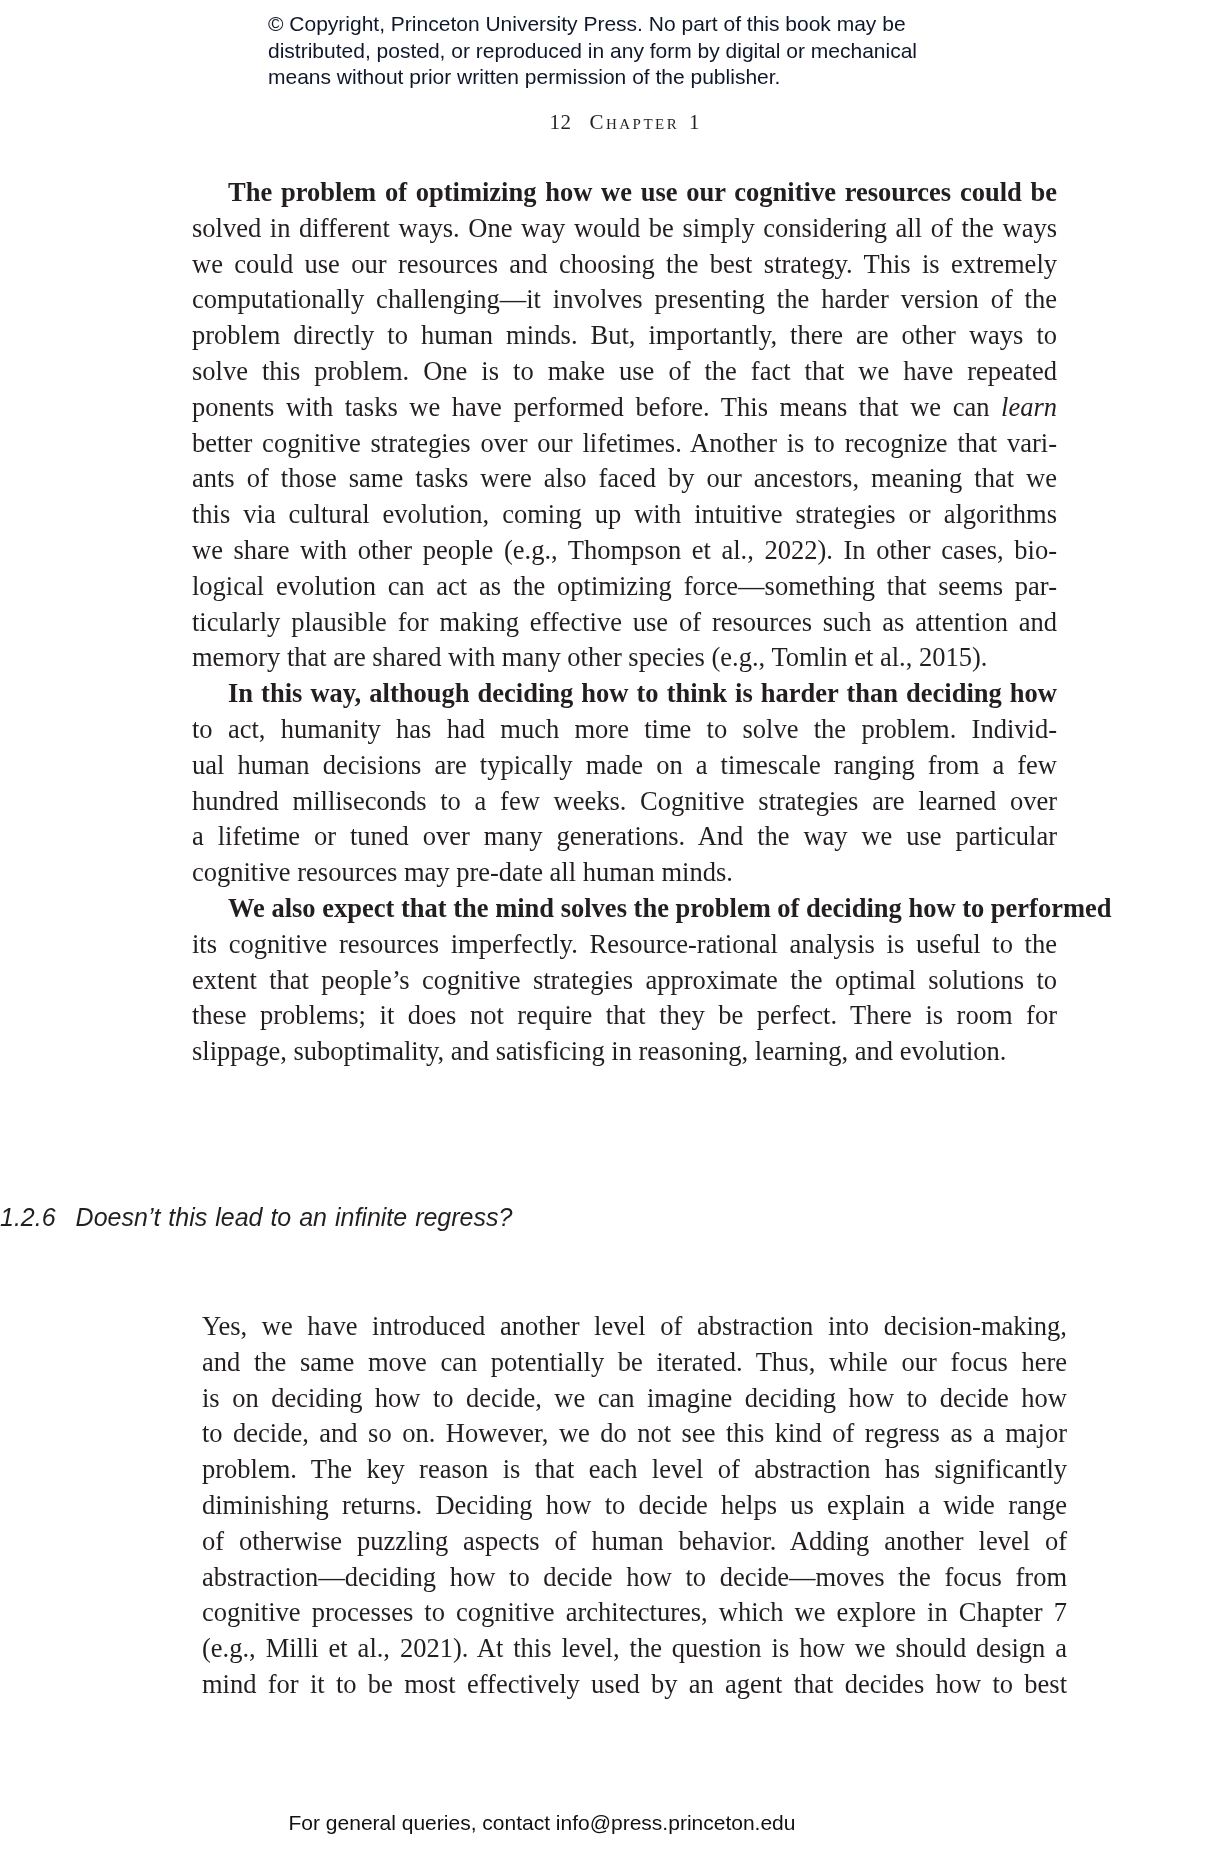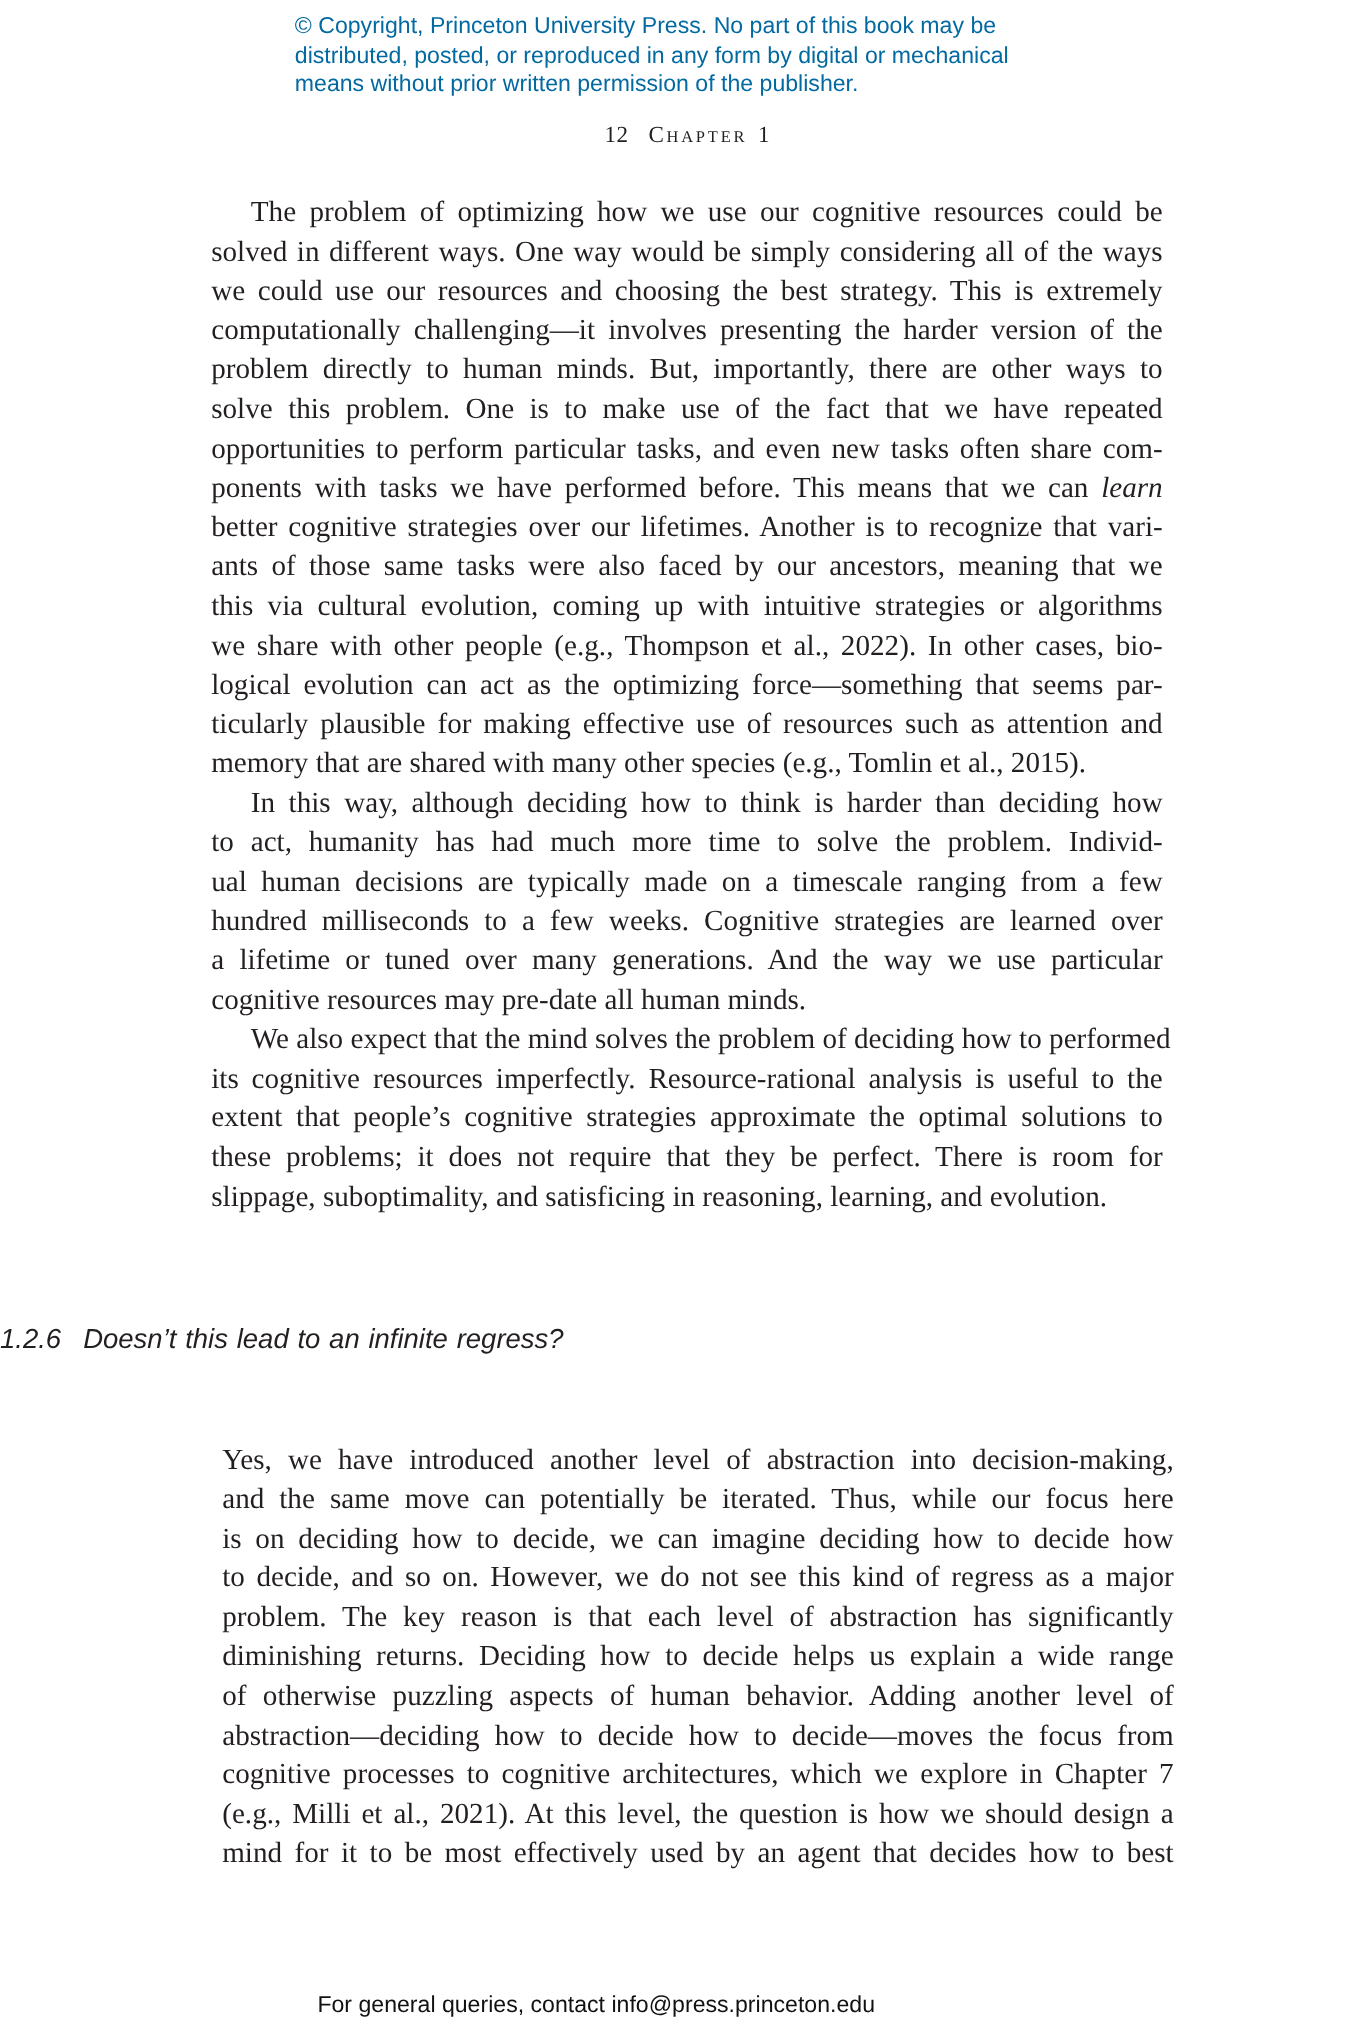--- a/index.html
+++ b/index.html
@@ -1,37 +1,37 @@
 <!DOCTYPE html>
 <html><head>
 <meta charset="utf-8">
 <style>
   html, body { margin: 0; padding: 0; background: #ffffff; }
   body { width: 1225px; height: 1850px; position: relative; overflow: hidden; color: #231f20; }
   .notice {
     position: absolute; left: 268px; top: 11px; width: 720px;
-    font-family: "Liberation Sans", sans-serif; font-size: 21px; line-height: 26.5px; color: #0369a1;
+    font-family: "Liberation Sans", sans-serif; font-size: 21px; line-height: 26.5px; color: #0f172a;
   }
   .notice .nl { display: block; white-space: nowrap; }
   .running-head {
     position: absolute; left: 12px; width: 1225px; top: 110px; text-align: center;
     font-family: "Liberation Serif", serif; font-size: 21px; letter-spacing: 0.5px; color: #231f20;
   }
   .running-head .pg { margin-right: 18px; }
   .running-head .ch { font-variant: small-caps; letter-spacing: 2.5px; font-size: 21px; }
   .running-head .ch .cn { letter-spacing: 0; margin-left: 2px; }
   .text-block {
     position: absolute; left: 192px; width: 865px;
     font-family: "Liberation Serif", serif; font-size: 26.5px; color: #231f20;
   }
   .line {
     display: block; height: 35.8px; line-height: 35.8px; white-space: nowrap;
     text-align: justify; text-align-last: justify; transform-origin: left center;
   }
-  .line.indent { padding-left: 36px; }
+  .line.indent { padding-left: 36px; font-weight: bold; }
   .line.last { text-align: left; text-align-last: left; }
   .line i { font-style: italic; }
   .block-1 { top: 175px; }
   .block-2 { top: 1309px; margin-left: 10px; }
   .section-heading {
     position: absolute; left: 0; width: 1225px; top: 1203px; text-align: left;
     font-family: "Liberation Sans", sans-serif; font-style: italic; font-size: 25px; color: #231f20;
     word-spacing: 1px;
   }
   .section-heading .num { margin-right: 20px; }
@@ -53,21 +53,20 @@
   <span class="pg">12</span><span class="ch"><span>Chapter</span> <span class="cn">1</span></span>
 </div>
 
 <div class="text-block block-1">
     <span class="line indent">The problem of optimizing how we use our cognitive resources could be</span>
     <span class="line">solved in different ways. One way would be simply considering all of the ways</span>
     <span class="line">we could use our resources and choosing the best strategy. This is extremely</span>
     <span class="line">computationally challenging—it involves presenting the harder version of the</span>
     <span class="line">problem directly to human minds. But, importantly, there are other ways to</span>
     <span class="line">solve this problem. One is to make use of the fact that we have repeated</span>
-    <span class="line">opportunities to perform particular tasks, and even new tasks often share com-</span>
     <span class="line">ponents with tasks we have performed before. This means that we can <i>learn</i></span>
     <span class="line">better cognitive strategies over our lifetimes. Another is to recognize that vari-</span>
     <span class="line">ants of those same tasks were also faced by our ancestors, meaning that we</span>
     <span class="line">this via cultural evolution, coming up with intuitive strategies or algorithms</span>
     <span class="line">we share with other people (e.g., Thompson et al., 2022). In other cases, bio-</span>
     <span class="line">logical evolution can act as the optimizing force—something that seems par-</span>
     <span class="line">ticularly plausible for making effective use of resources such as attention and</span>
     <span class="line last">memory that are shared with many other species (e.g., Tomlin et al., 2015).</span>
     <span class="line indent">In this way, although deciding how to think is harder than deciding how</span>
     <span class="line">to act, humanity has had much more time to solve the problem. Individ-</span>

